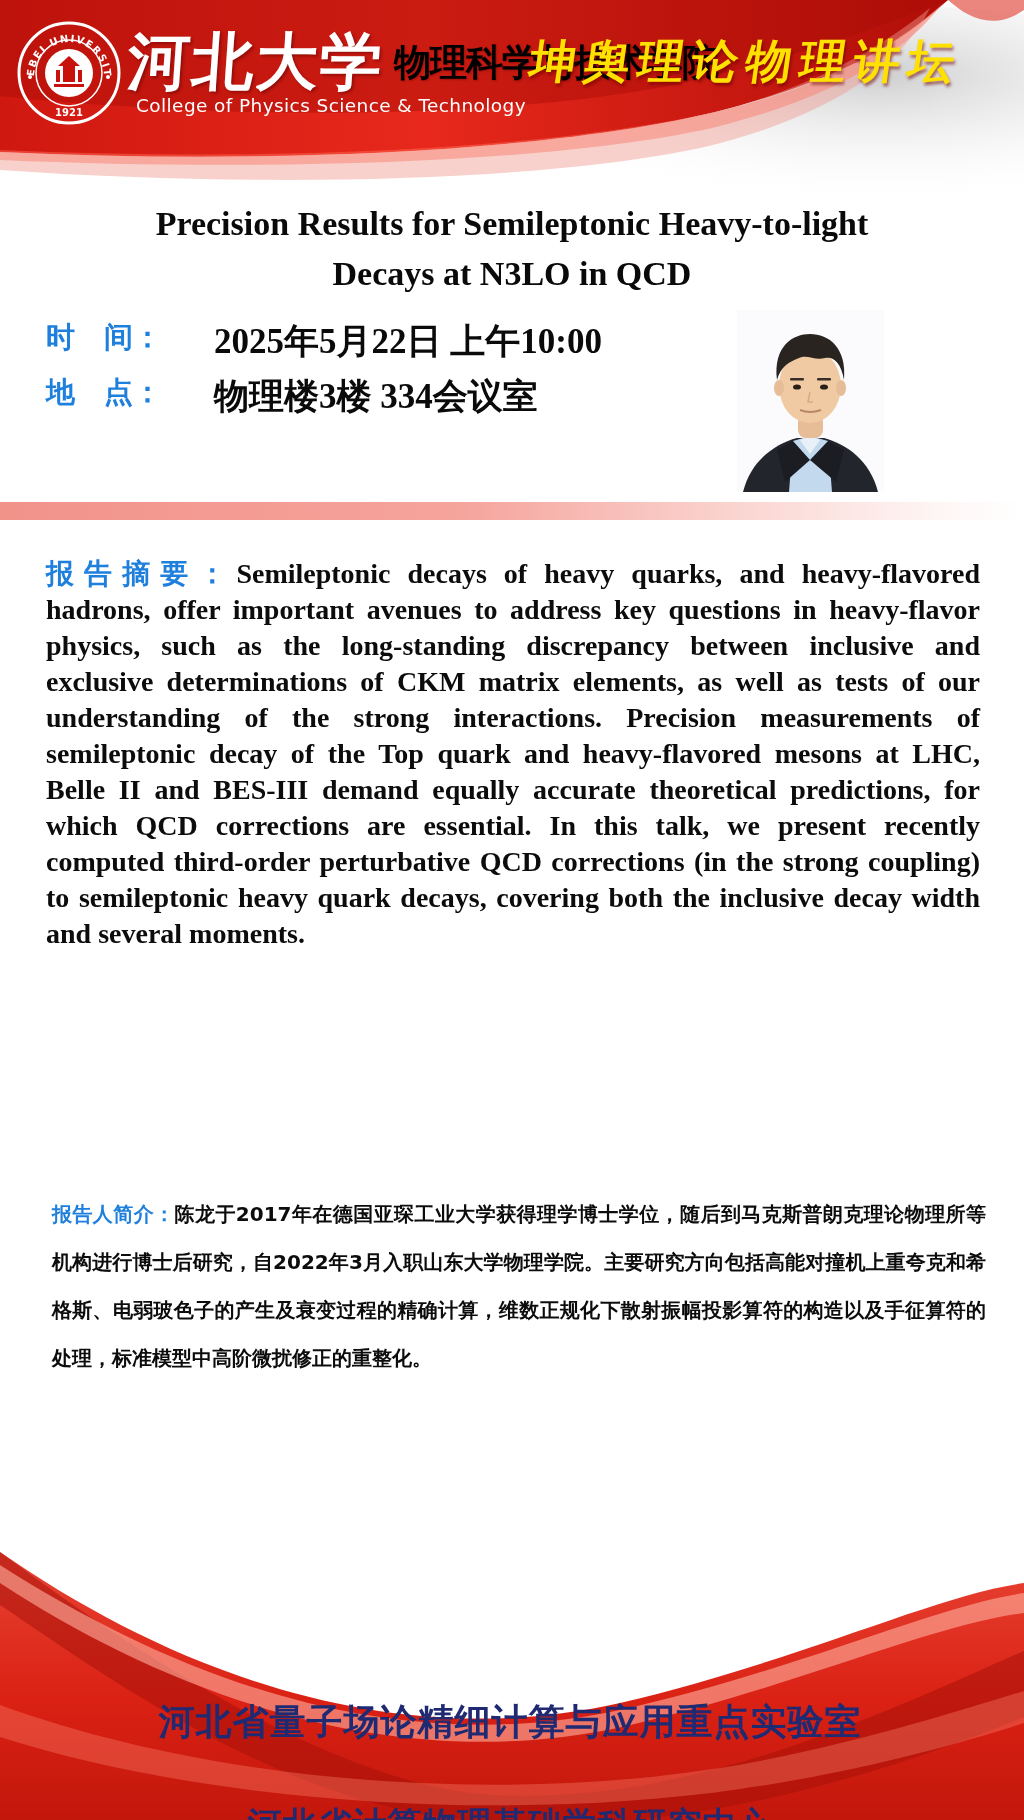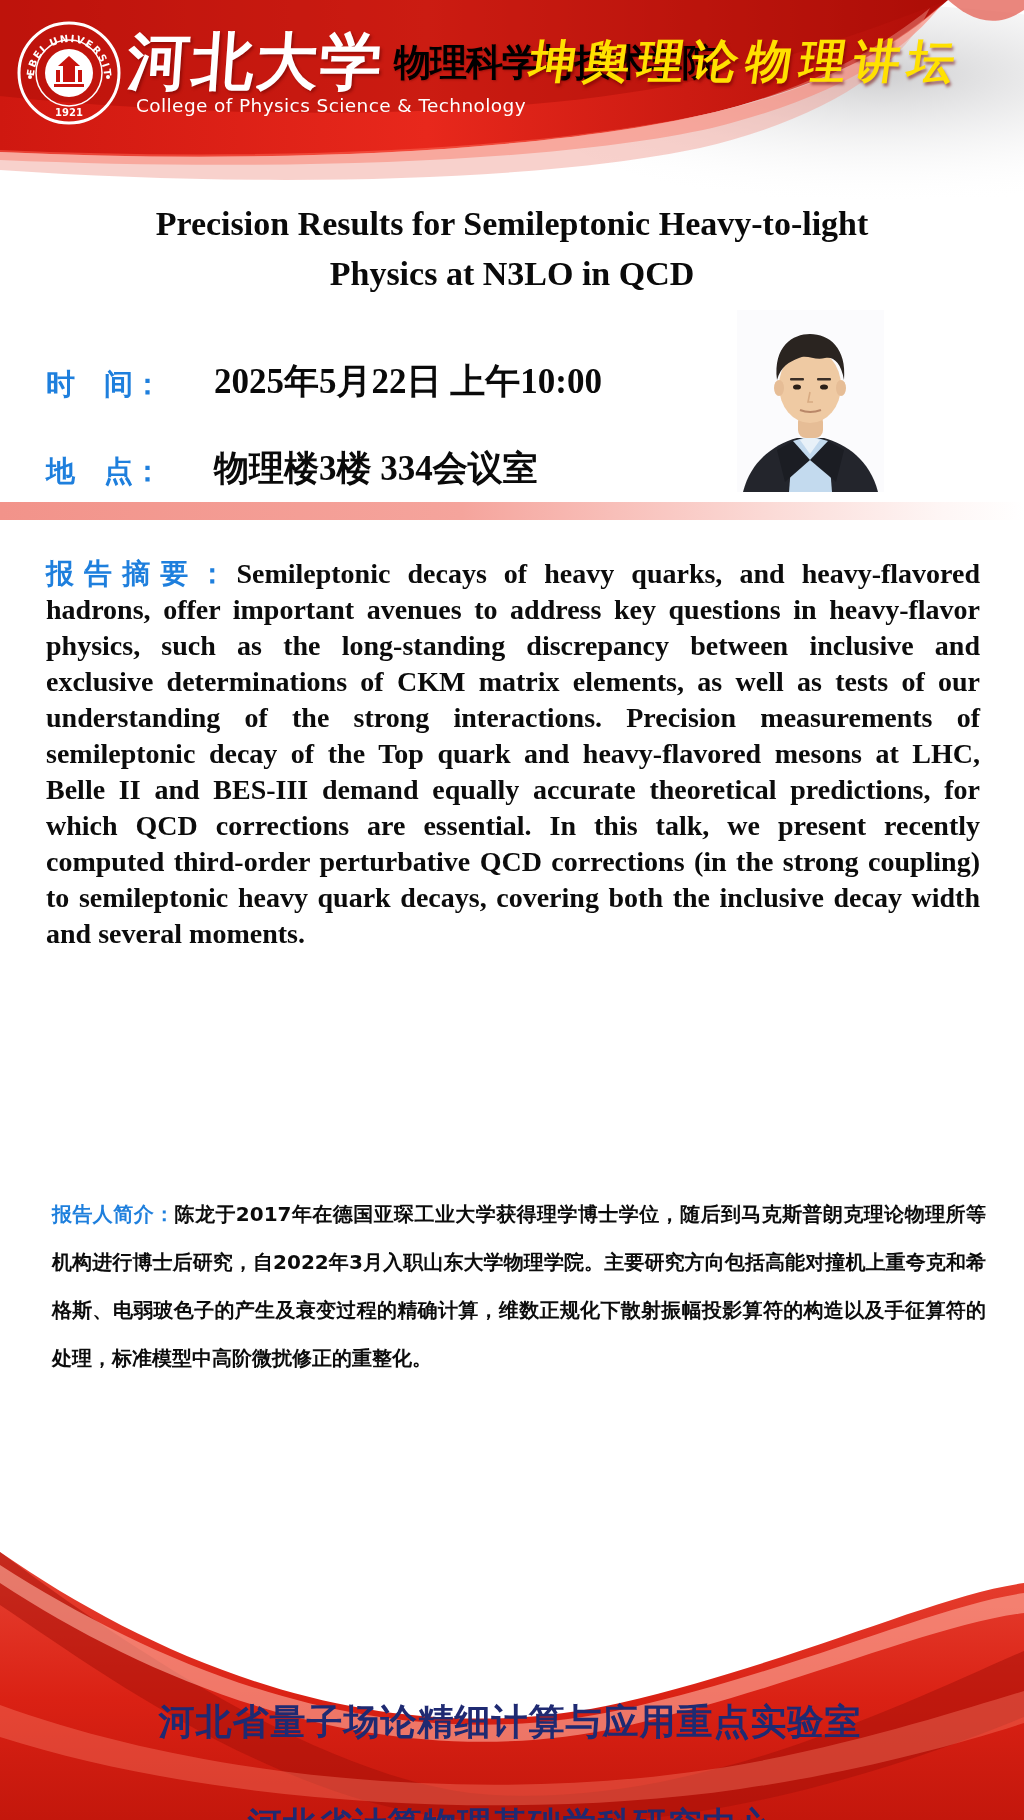--- a/index.html
+++ b/index.html
@@ -32,21 +32,21 @@
     text-shadow:2px 3px 3px rgba(110,0,0,.55); white-space:nowrap;
   }
   
   .talk-title {
     position:absolute; top:199px; left:40px; width:944px; text-align:center;
     font-family:"Liberation Serif","DejaVu Serif",serif; font-weight:bold;
     color:#0a0a0a; font-size:34px; line-height:50px;
   }
   
   .info-block { position:absolute; top:318px; left:46px; width:680px; }
-  .info-row { display:flex; align-items:flex-end; height:55px;margin-top:32px; }
+  .info-row { display:flex; align-items:flex-start; height:55px; }
   .info-label {
     color:#1e7fdd; font-weight:bold; font-size:29px; min-width:168px;
     white-space:nowrap;
   }
   .info-value {
     color:#0a0a0a; font-weight:bold; font-size:35px; white-space:nowrap;
     font-family:"Liberation Serif","DejaVu Serif",serif;
   }
   
   .photo { position:absolute; top:310px; left:737px; width:147px; height:182px;
@@ -133,21 +133,21 @@
     <rect x="38" y="64" width="30" height="3" fill="#c8130c"></rect>
   </svg>
 
   <div class="univ-cn">河北大学</div>
   <div class="college-cn">物理科学与技术学院</div>
   <div class="college-en">College of Physics Science &amp; Technology</div>
   <div class="forum-name">坤舆理论物理讲坛</div>
 
   <div class="talk-title">
     <div>Precision Results for Semileptonic Heavy-to-light</div>
-    <div>Physics at N3LO in QCD</div>
+    <div>Decays at N3LO in QCD</div>
   </div>
 
   <div class="info-block">
     <div class="info-row">
       <span class="info-label">时　间：</span>
       <span class="info-value">2025年5月22日  上午10:00</span>
     </div>
     <div class="info-row">
       <span class="info-label">地　点：</span>
       <span class="info-value">物理楼3楼 334会议室</span>

